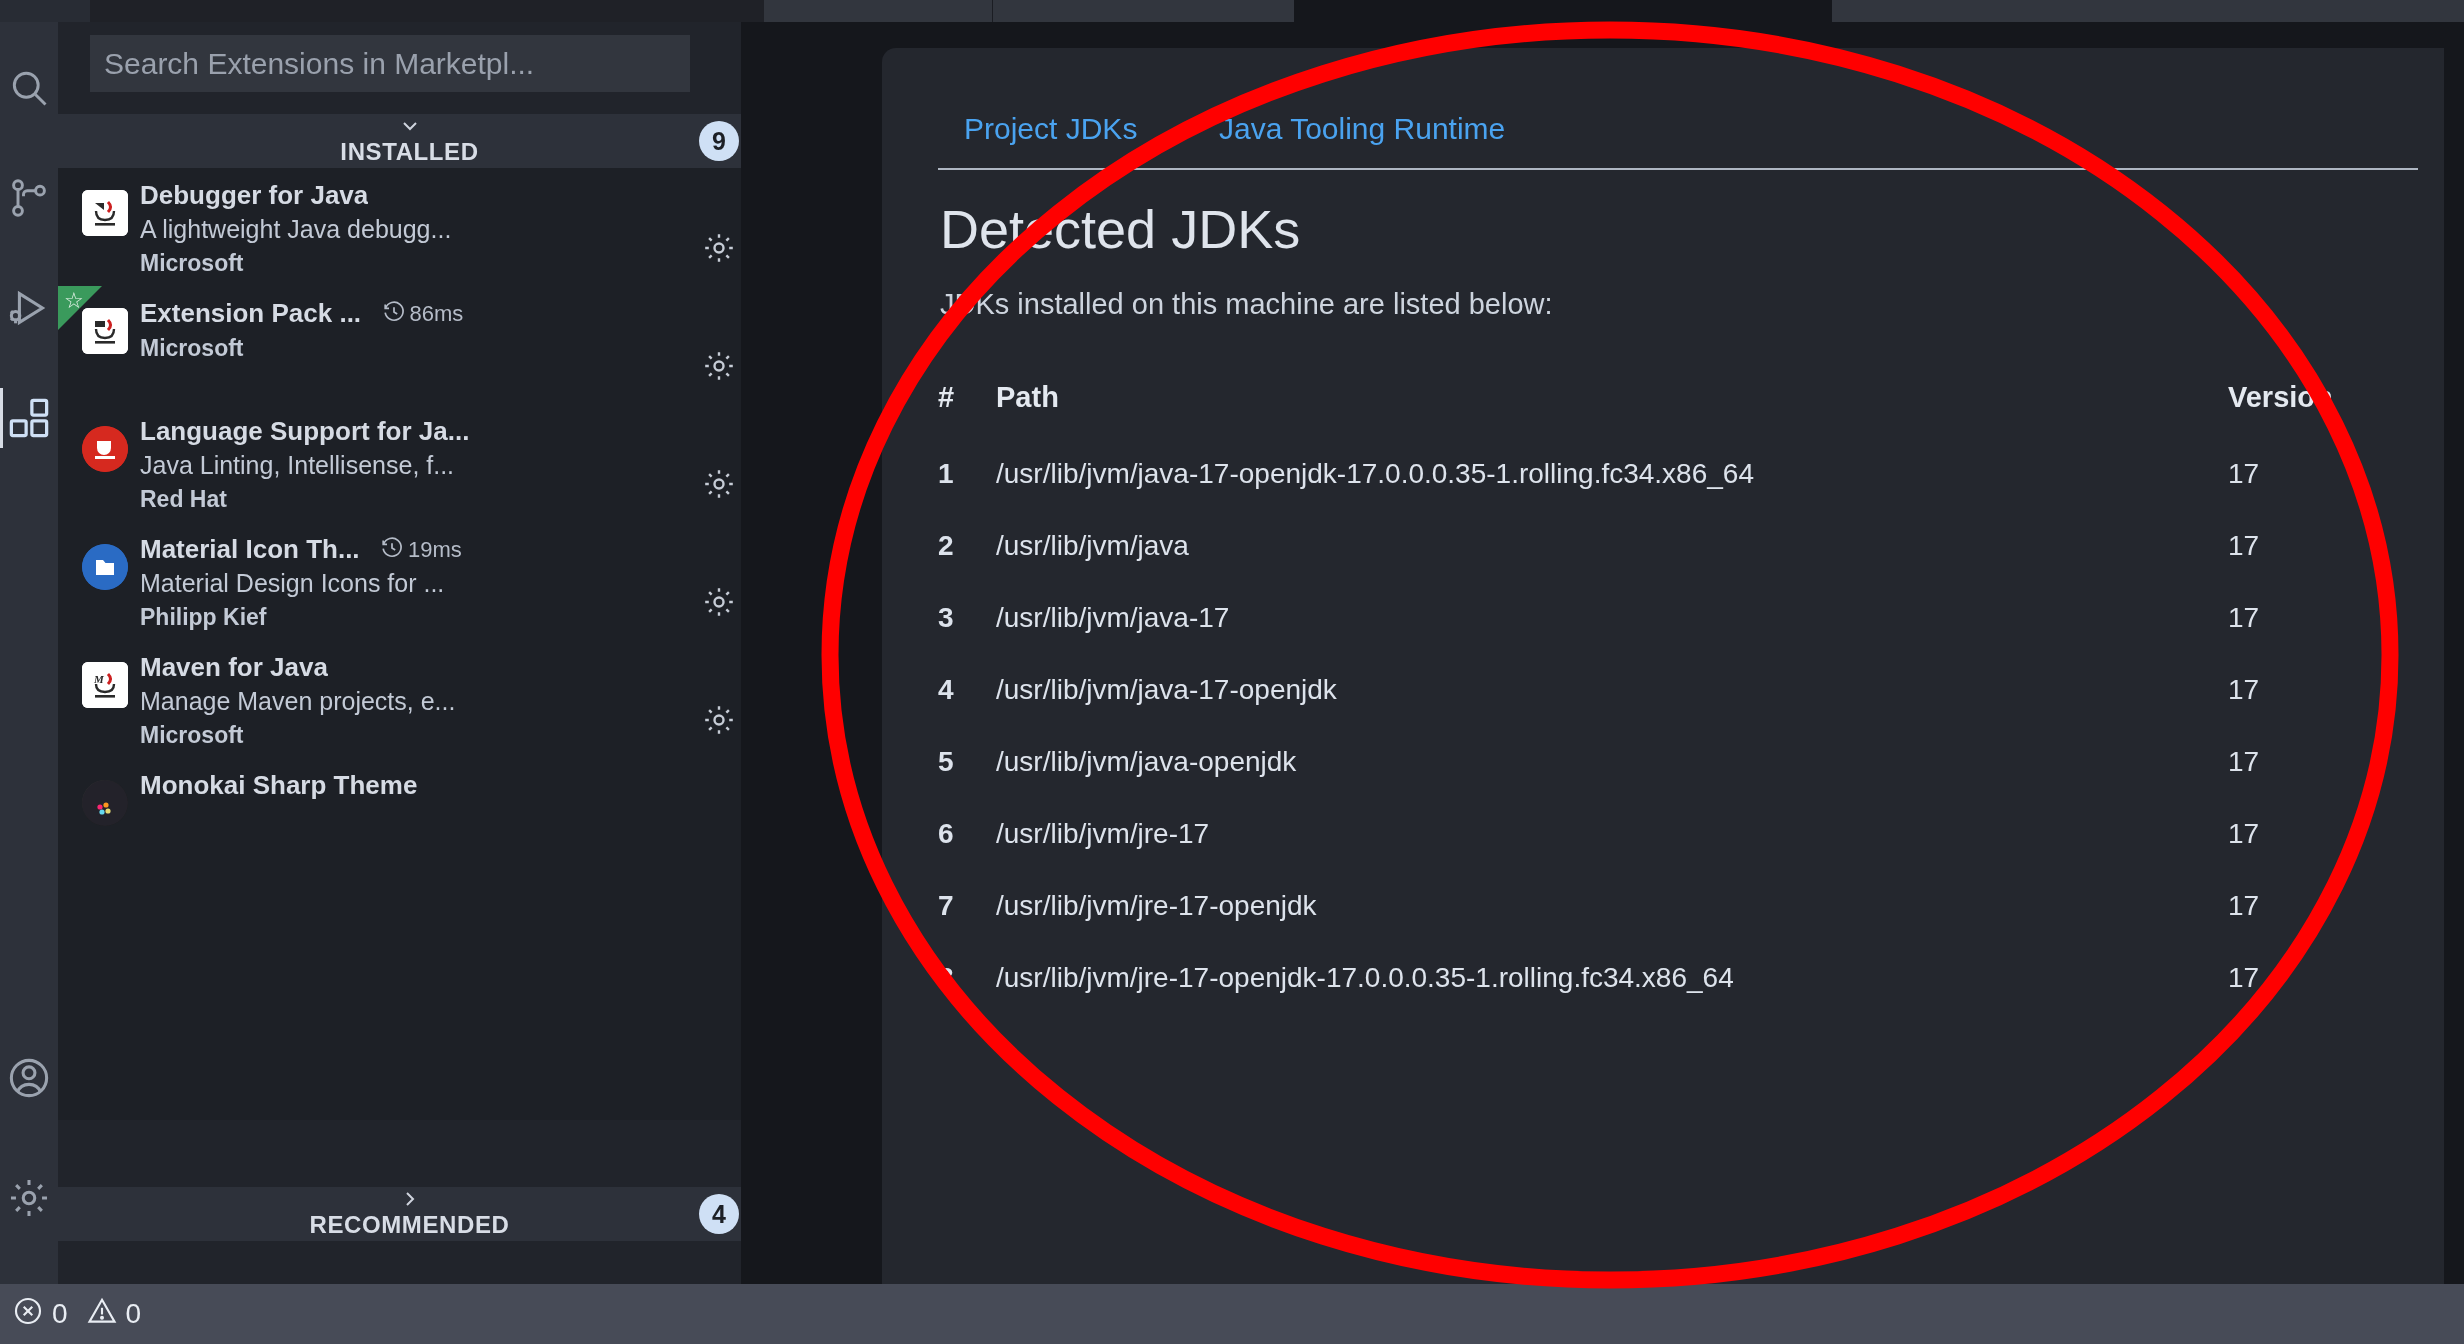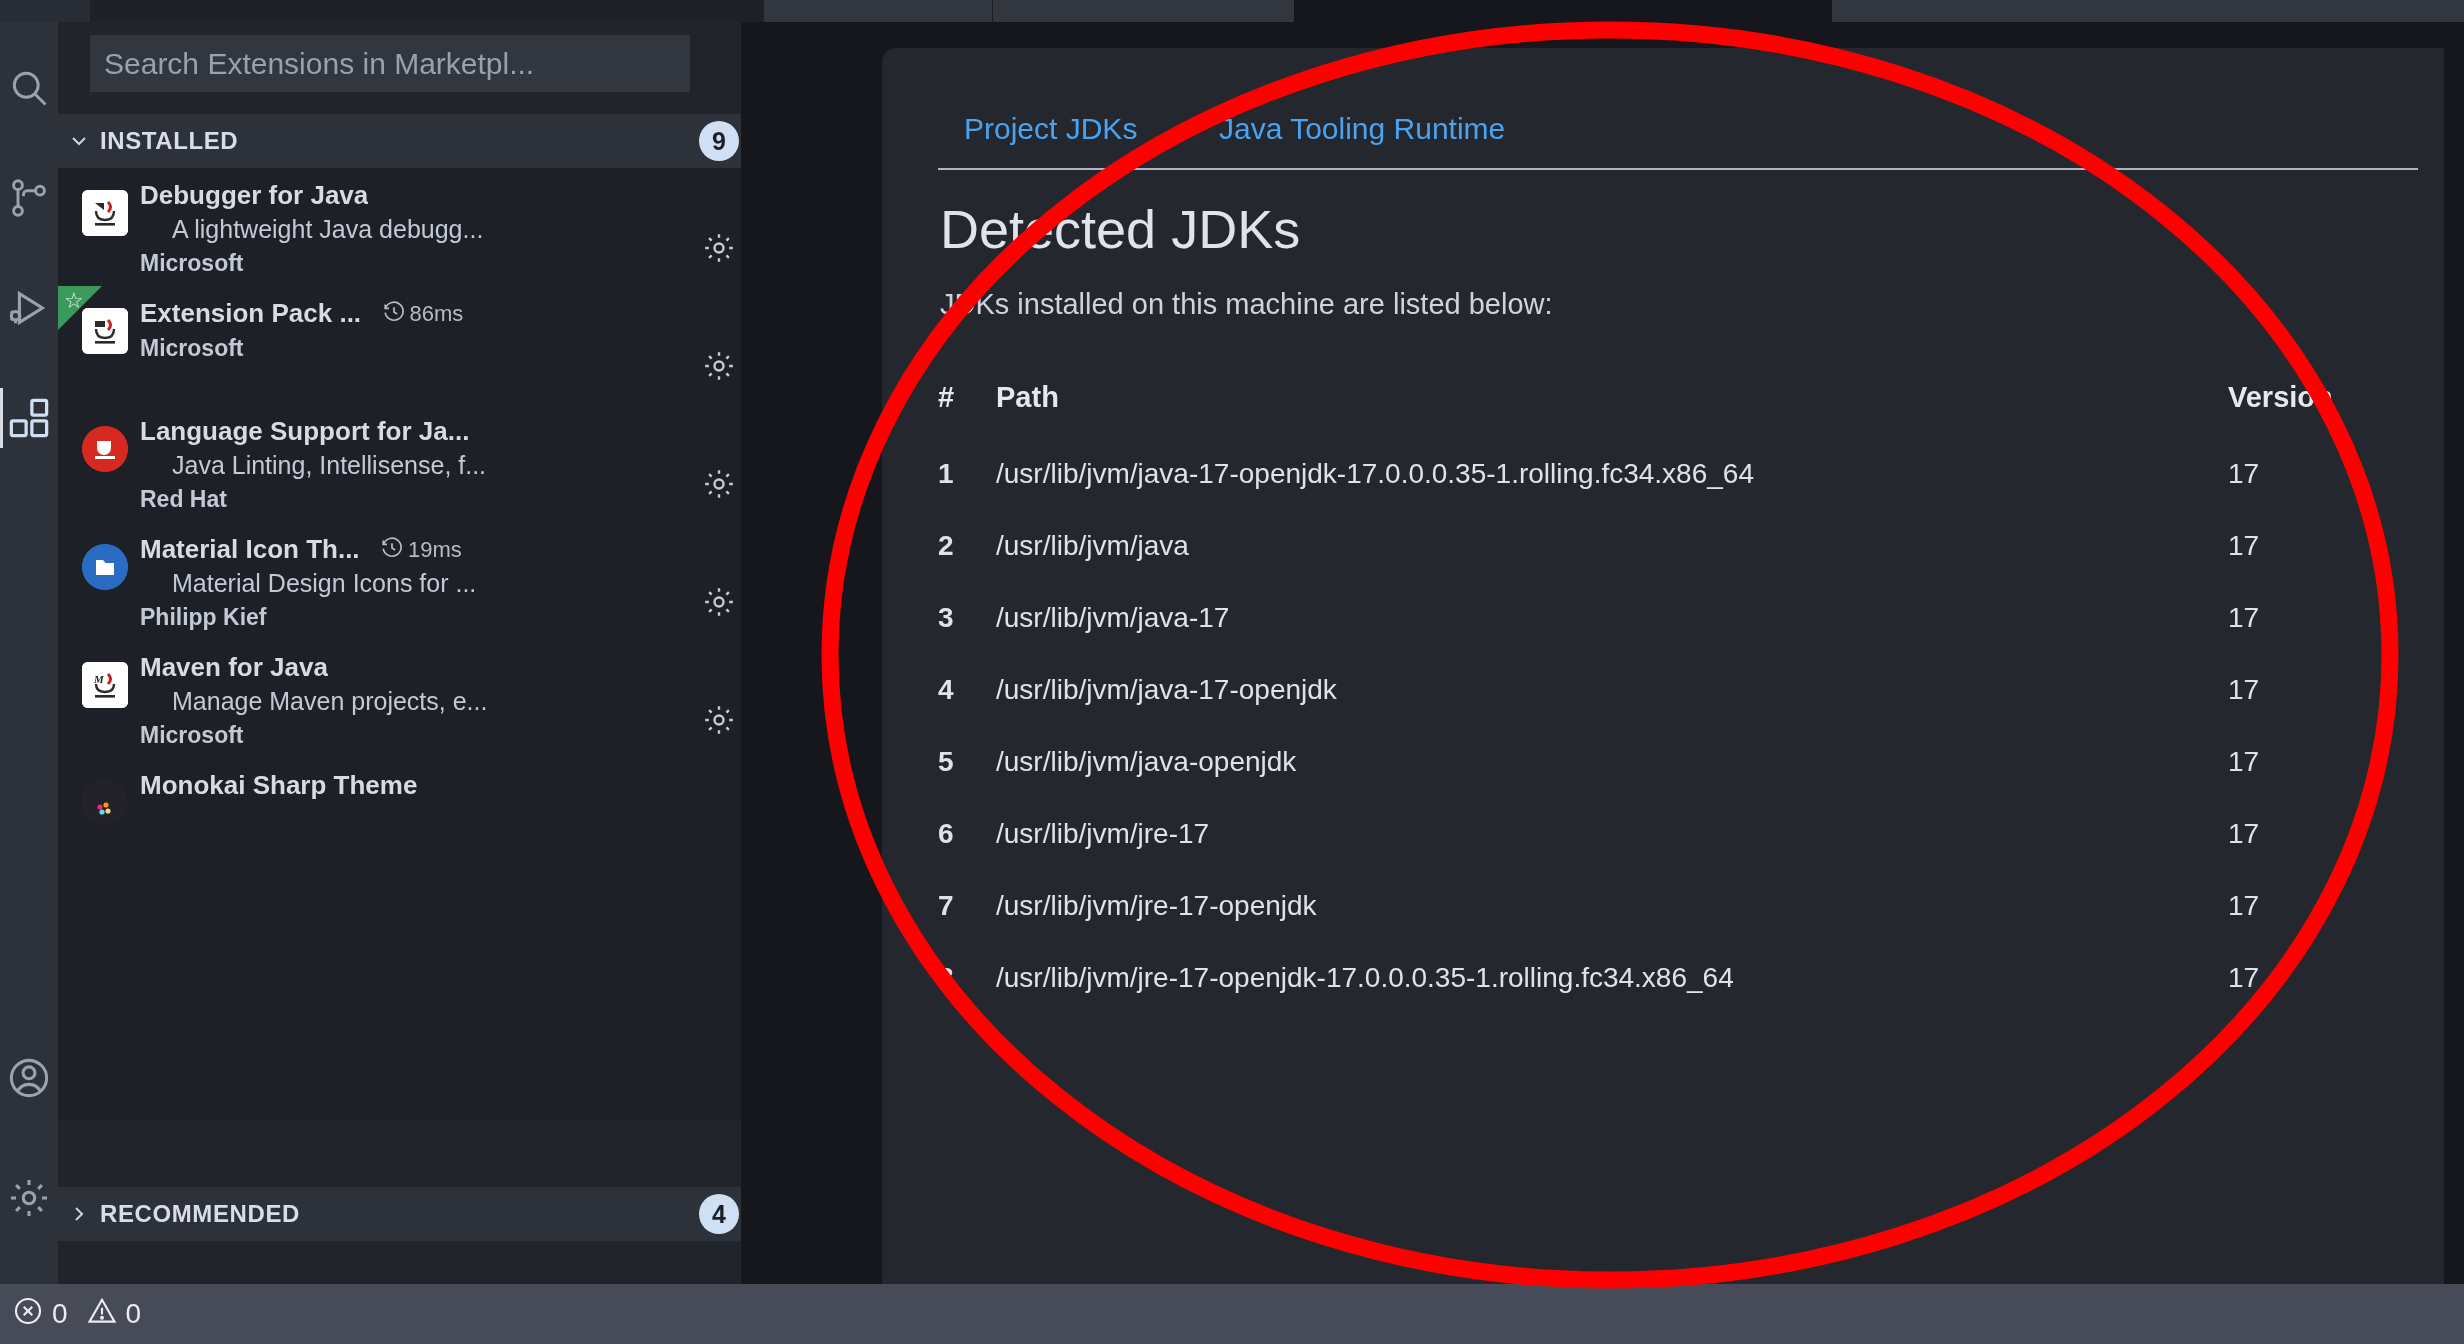--- a/index.html
+++ b/index.html
@@ -67,21 +67,21 @@
     font-size: 30px;
     font-family: "Liberation Sans", sans-serif;
     padding: 16px 14px;
     box-sizing: border-box;
   }
   .search-input::placeholder { color: #9aa1ad; }
 
   .section-head {
     position: absolute; left: 0; width: 703px; height: 54px;
     background: #2d313a;
-    display: flex; align-items: center;
+    display: flex; align-items: center; flex-direction: column;
   }
   .section-head.installed { top: 92px; }
   .section-head.recommended { top: 1165px; background:#2d313a; }
   .chev {
     width: 42px; display: flex; align-items: center; justify-content: center;
     color: #cfd4de;
   }
   .section-title {
     font-size: 24px; font-weight: bold; color: #d8dde6;
     letter-spacing: 0.6px;
@@ -127,21 +127,21 @@
     display: inline-block; vertical-align: middle;
   }
   .ext-time {
     display: inline-block; vertical-align: middle;
     margin-left: 16px; color: #b5bcc8; font-size: 22px;
     white-space: nowrap;
   }
   .ext-time svg { vertical-align: -3px; margin-right: 4px; }
   .ext-desc {
     font-size: 25px; color: #c3cad6; margin-top: 4px;
-    white-space: nowrap; overflow: hidden; margin-left: 32px;
+    white-space: nowrap; overflow: hidden;
   }
   .ext-pub {
     font-size: 23px; color: #c3cad6; font-weight: bold;
     margin-top: 6px;
   }
   .ext-gear {
     position: absolute; right: 24px; bottom: 16px;
     color: #c6ccd6;
   }
   .star-flag {

